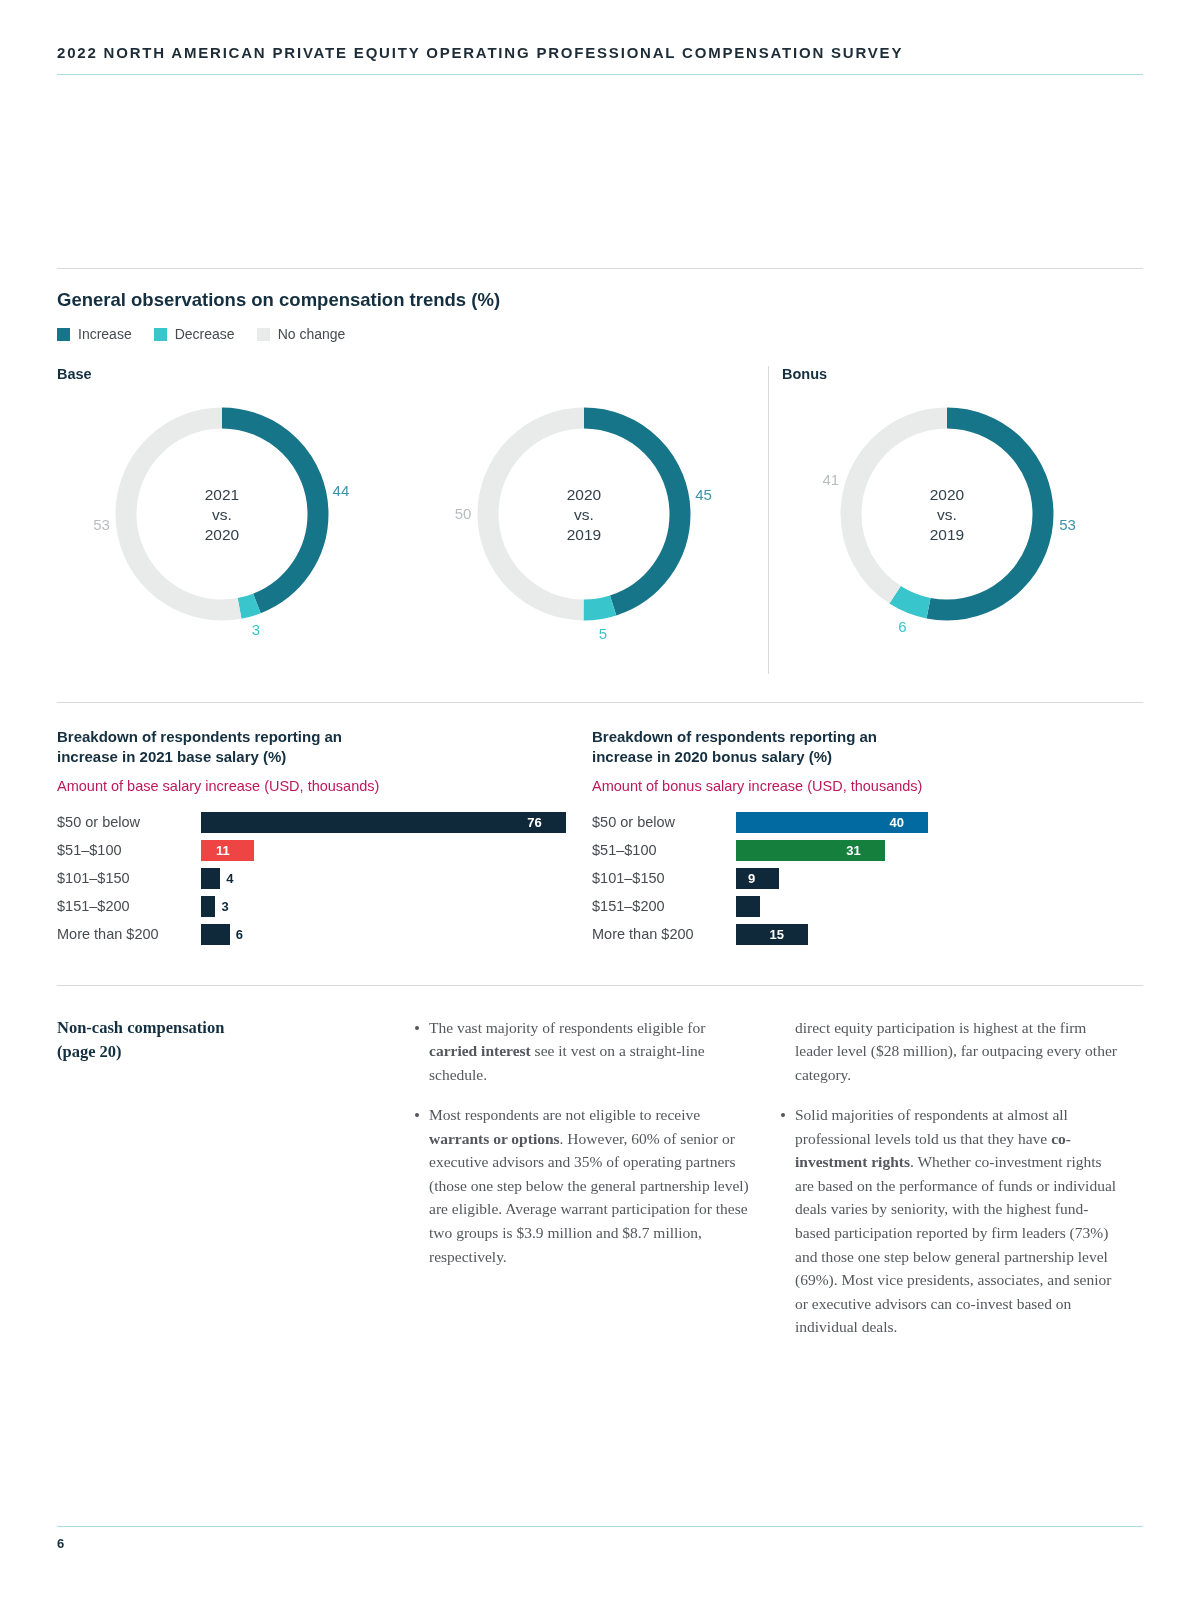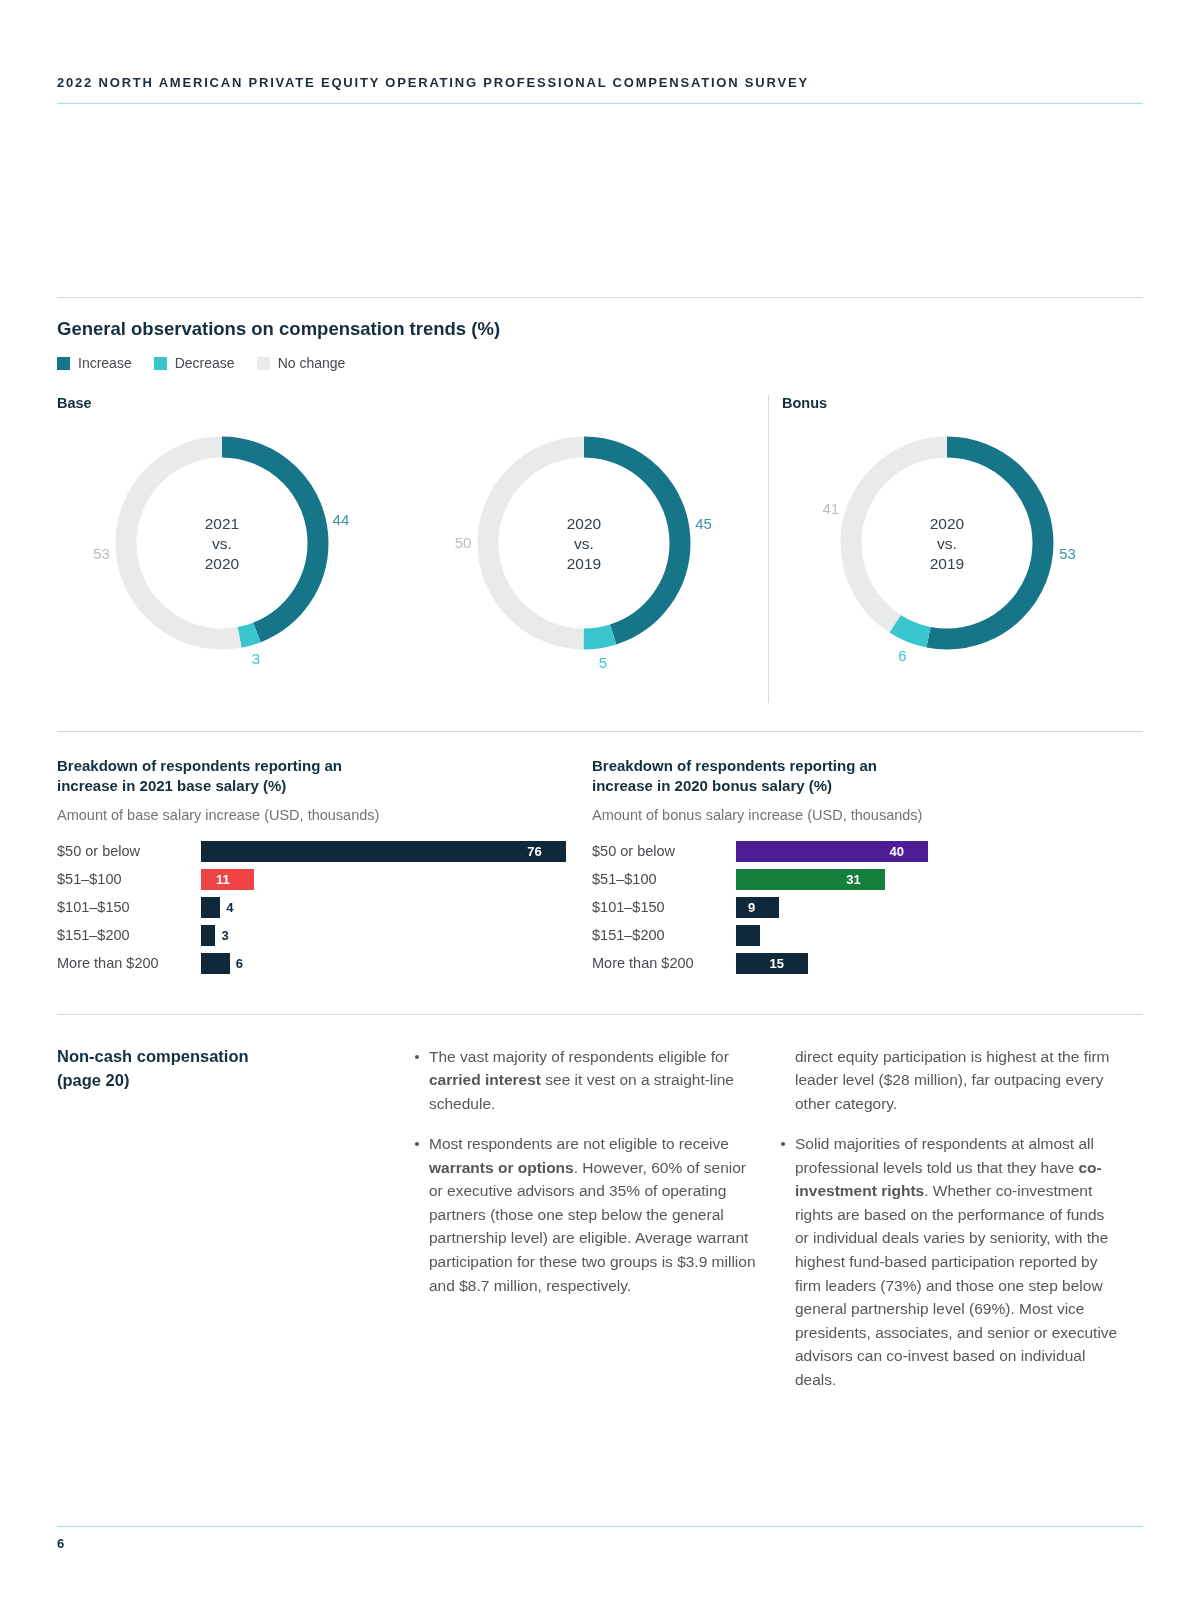--- a/index.html
+++ b/index.html
@@ -3,21 +3,21 @@
 <meta charset="utf-8">
 <style>
   html,body{margin:0;padding:0;}
   body{
     width:1200px;height:1597px;position:relative;overflow:hidden;
     background:#ffffff;font-family:"Liberation Sans",sans-serif;
     -webkit-font-smoothing:antialiased;
   }
   .page{padding:44px 57px 0 57px;position:relative;}
   .report-title{
-    font-size:13px;font-weight:bold;letter-spacing:1.8px;color:#1d2c36;margin-top:31px;
+    font-size:15px;font-weight:bold;letter-spacing:1.8px;color:#1d2c36;
   }
   .rule{border:none;height:0;border-top:1px solid #d8d9da;margin:0;}
   .rule.teal{border-top:1px solid #a9dde4;}
   .header-rule{margin-top:13px;}
   .section-top-rule{margin-top:193px;}
   h2.section-title{
     margin:20px 0 0 0;font-size:18.5px;font-weight:bold;color:#142f40;
   }
   .legend{display:flex;align-items:flex-start;margin-top:15px;gap:22px;}
   .legend-item{display:flex;align-items:center;gap:8px;}
@@ -34,31 +34,31 @@
   svg text{font-family:"Liberation Sans",sans-serif;}
 
   .mid-rule{margin-top:28px;}
   .breakdowns{display:flex;margin-top:24px;}
   .breakdown{flex:none;}
   .breakdown.left{width:508px;margin-right:27px;}
   .breakdown.right{flex:1;}
   h3.breakdown-title{
     margin:0;font-size:15px;line-height:1.32;font-weight:bold;color:#142f40;max-width:320px;
   }
-  .breakdown-sub{margin-top:11px;font-size:14.5px;color:#737373;}
+  .breakdown-sub{margin-top:11px;font-size:14.5px;color:#be185d;}
   .bars{margin-top:18px;}
   .bar-row{display:flex;align-items:center;height:21px;margin-bottom:7px;}
   .bar-cat{width:144px;flex:none;font-size:14.5px;color:#474b50;}
   .bar-track{flex:1;display:flex;align-items:center;height:21px;}
   .bar{height:21px;display:flex;align-items:center;justify-content:flex-end;}
   .bar-val-in{color:#ffffff;font-size:13px;font-weight:bold;padding-right:24px;}
   .bar-val-out{color:#10293a;font-size:13px;font-weight:bold;margin-left:6px;}
 
   .bottom-rule{margin-top:33px;}
-  .noncash{display:flex;margin-top:30px;}
+  .noncash{display:flex;margin-top:30px;font-family:Liberation Serif, serif;}
   .nc-heading{width:358px;flex:none;}
   .nc-heading div{font-size:16.5px;font-weight:bold;color:#142f40;line-height:1.45;}
   .nc-col{width:341px;flex:none;font-size:15.5px;line-height:1.52;color:#54575c;}
   .nc-col + .nc-col{margin-left:25px;}
   .nc-para{display:flex;margin:0 0 17px 0;}
   .nc-para .dot{width:4px;height:4px;border-radius:50%;background:#54575c;margin:10px 10px 0 0;flex:none;}
   .nc-para.cont{padding-left:14px;}
   .nc-text strong{font-weight:bold;color:#54575c;}
 
   .footer{position:absolute;left:57px;right:57px;top:1526px;}
@@ -187,21 +187,21 @@
           </div>
         </div>
     </div>
     <div class="breakdown right">
       <h3 class="breakdown-title">Breakdown of respondents reporting an increase in 2020 bonus salary (%)</h3>
       <div class="breakdown-sub">Amount of bonus salary increase (USD, thousands)</div>
       <div class="bars">
           <div class="bar-row">
             <div class="bar-cat">$50 or below</div>
             <div class="bar-track">
-              <div class="bar" style="width: 192px; background: #4c1d95;">
+              <div class="bar" style="width: 192px; background: #0369a1;">
                 <span class="bar-val-in">40</span>
               </div>
             </div>
           </div>
           <div class="bar-row">
             <div class="bar-cat">$51–$100</div>
             <div class="bar-track">
               <div class="bar" style="width: 148.8px; background: #15803d;">
                 <span class="bar-val-in">31</span>
               </div>

